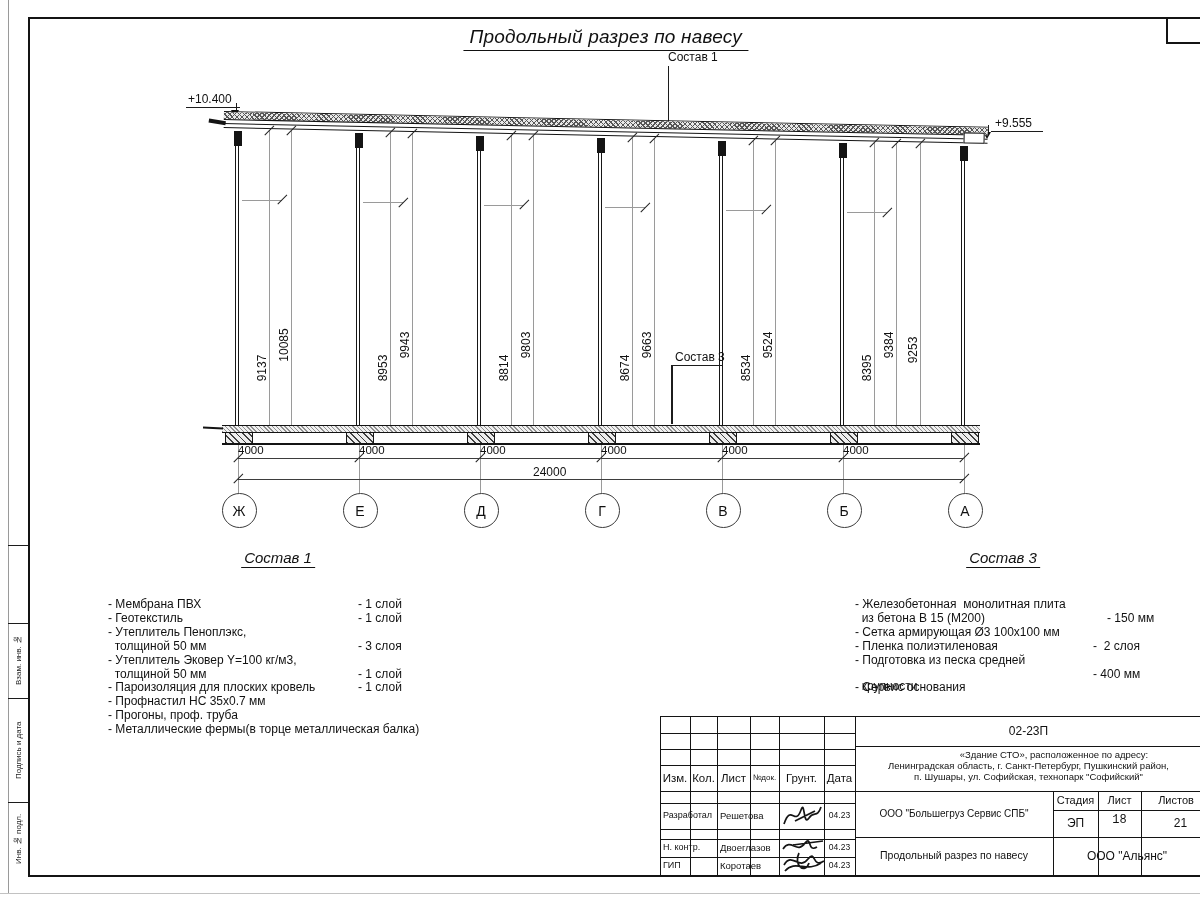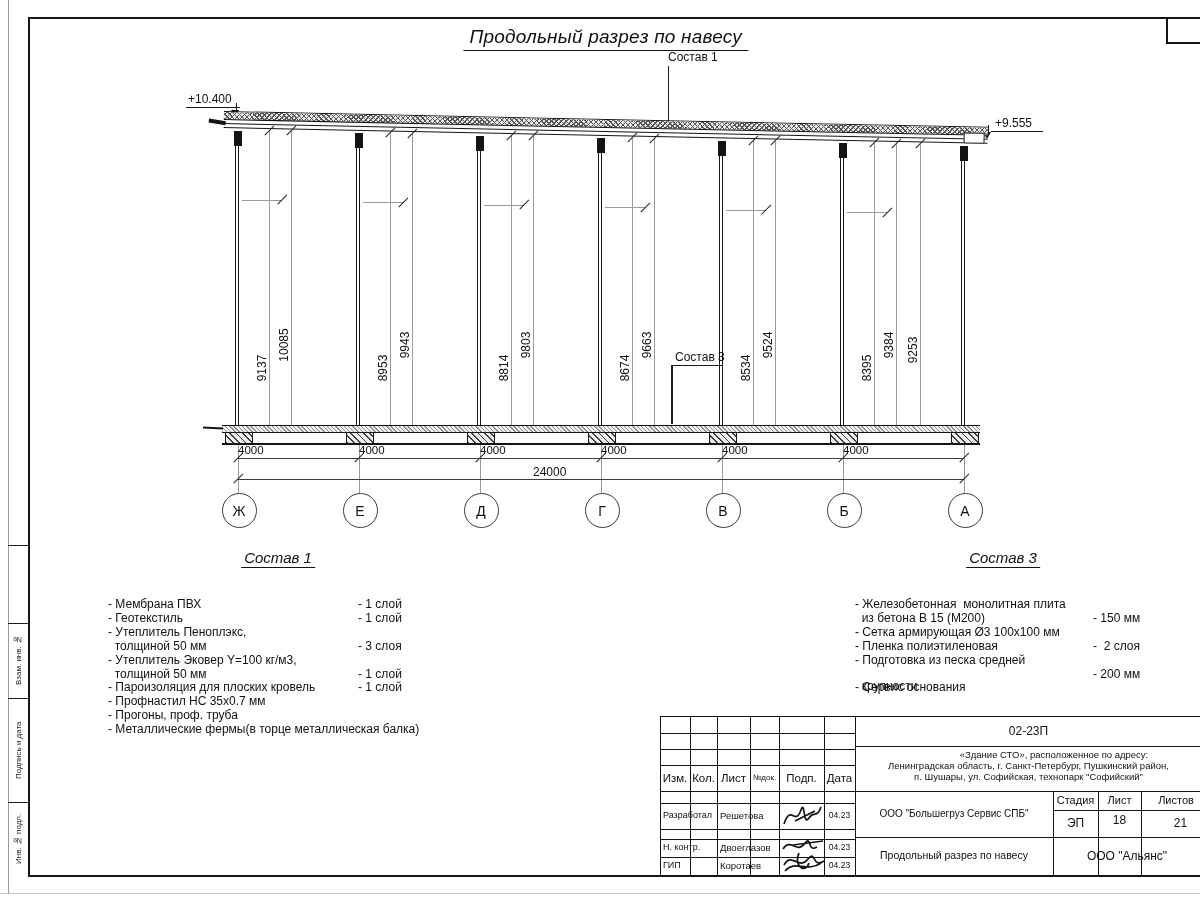--- a/index.html
+++ b/index.html
@@ -218,41 +218,41 @@
     <div class="legend-qty" style="left:250px;top:83.4px;">- 1 слой</div>
     <div class="legend-row" style="left:0;top:97.3px;">- Профнастил НС 35х0.7 мм</div>
     <div class="legend-row" style="left:0;top:111.2px;">- Прогоны, проф. труба</div>
     <div class="legend-row" style="left:0;top:125.10000000000001px;">- Металлические фермы(в торце металлическая балка)</div>
   </div>
 
 <div class="legend-title" style="left:1003px;top:549px;">Состав 3</div>
 <div id="legend3" class="abs" style="left:855px;top:597px;width:330px;">
     <div class="legend-row" style="left:0;top:0px;">- Железобетонная  монолитная плита</div>
     <div class="legend-row" style="left:0;top:13.9px;">  из бетона В 15 (М200)</div>
-    <div class="legend-qty" style="left:238px;top:13.9px;">- 150 мм</div>
+    <div class="legend-qty" style="left:252px;top:13.9px;">- 150 мм</div>
     <div class="legend-row" style="left:0;top:27.8px;">- Сетка армирующая Ø3 100х100 мм</div>
     <div class="legend-row" style="left:0;top:41.7px;">- Пленка полиэтиленовая</div>
     <div class="legend-qty" style="left:238px;top:41.7px;">-  2 слоя</div>
     <div class="legend-row" style="left:0;top:55.6px;">- Подготовка из песка средней</div>
     <div class="legend-row" style="left:0;top:69.5px;margin-top:12px;">  крупности</div>
-    <div class="legend-qty" style="left:238px;top:69.5px;">- 200 мм</div>
+    <div class="legend-qty" style="left:238px;top:69.5px;">- 400 мм</div>
     <div class="legend-row" style="left:0;top:83.4px;">- Сервис основания</div>
   </div>
 
 <div class="tb-text" style="left:857px;top:717px;width:343px;height:28px;font-size:12px;">02-23П</div>
 <div class="tb-text" style="left:857px;top:750px;width:394px;height:11px;font-size:9.5px;">«Здание СТО», расположенное по адресу:</div>
 <div class="tb-text" style="left:857px;top:761px;width:343px;height:11px;font-size:9.5px;">Ленинградская область, г. Санкт-Петербург, Пушкинский район,</div>
 <div class="tb-text" style="left:857px;top:772px;width:343px;height:11px;font-size:9.5px;">п. Шушары, ул. Софийская, технопарк "Софийский"</div>
 <div class="tb-text" style="left:857px;top:793px;width:194px;height:42px;font-size:10px;">ООО "Большегруз Сервис СПБ"</div>
 <div class="tb-text" style="left:857px;top:839px;width:194px;height:34px;font-size:10.5px;">Продольный разрез по навесу</div>
 <div class="tb-text" style="left:1054px;top:792px;width:43px;height:17px;font-size:11px;">Стадия</div>
 <div class="tb-text" style="left:1099px;top:792px;width:41px;height:17px;font-size:11px;">Лист</div>
 <div class="tb-text" style="left:1143px;top:792px;width:66px;height:17px;font-size:11px;">Листов</div>
 <div class="tb-text" style="left:1054px;top:810px;width:43px;height:26px;font-size:12px;">ЭП</div>
-<div class="tb-text" style="left:1099px;top:810px;width:41px;height:20px;font-size:12px;">18</div>
+<div class="tb-text" style="left:1099px;top:810px;width:41px;height:20px;font-size:12px;font-family:Liberation Mono, monospace;">18</div>
 <div class="tb-text" style="left:1143px;top:810px;width:75px;height:26px;font-size:12px;">21</div>
 <div class="tb-text" style="left:1054px;top:839px;width:146px;height:34px;font-size:12px;">ООО "Альянс"</div>
 
 <svg class="abs" style="left:781px;top:797px;" width="42" height="34" viewBox="0 0 42 34">
   <path d="M3,27 C10,6 14,30 20,13 C24,2 22,30 28,21 C33,13 36,22 40,10 M14,24 L34,14" fill="none" stroke="#151515" stroke-width="1.7"></path>
 </svg>
 <svg class="abs" style="left:779px;top:835px;" width="50" height="40" viewBox="0 0 50 40">
   <path d="M4,14 C12,2 18,20 26,8 C33,0 28,18 38,12 M14,10 L44,6" fill="none" stroke="#151515" stroke-width="1.7"></path>
   <path d="M5,30 C13,16 20,36 29,24 C37,14 33,34 45,26 M6,36 C16,24 28,38 42,28 M20,18 C14,30 26,40 30,28" fill="none" stroke="#151515" stroke-width="1.7"></path>
 </svg>
@@ -283,21 +283,21 @@
 <div class="vl" style="left:779px;top:716px;height:159px;background:#141414;"></div>
 <div class="vl" style="left:824px;top:716px;height:159px;background:#141414;"></div>
 <div class="vl" style="left:855px;top:716px;height:159px;background:#141414;"></div>
 <div class="vl" style="left:1053px;top:791px;height:84px;background:#141414;"></div>
 <div class="vl" style="left:1098px;top:791px;height:84px;background:#141414;"></div>
 <div class="vl" style="left:1141px;top:791px;height:84px;background:#141414;"></div>
 <div class="tb-text" style="left:660px;top:765px;width:30px;height:26px;font-size:11.5px;">Изм.</div>
 <div class="tb-text" style="left:690px;top:765px;width:27px;height:26px;font-size:11.5px;">Кол.</div>
 <div class="tb-text" style="left:717px;top:765px;width:33px;height:26px;font-size:11.5px;">Лист</div>
 <div class="tb-text" style="left:750px;top:765px;width:29px;height:26px;font-size:8px;">№док.</div>
-<div class="tb-text" style="left:779px;top:765px;width:45px;height:26px;font-size:11.5px;">Подп.</div>
+<div class="tb-text" style="left:779px;top:765px;width:45px;height:26px;font-size:11.5px;">Грунт.</div>
 <div class="tb-text" style="left:824px;top:765px;width:31px;height:26px;font-size:11.5px;">Дата</div>
 <div class="tb-text tb-left" style="left:663px;top:803px;width:56px;height:26px;font-size:9px;">Разработал</div>
 <div class="tb-text tb-left" style="left:720px;top:803px;width:58px;height:26px;font-size:9.5px;">Решетова</div>
 <div class="tb-text" style="left:824px;top:803px;width:31px;height:26px;font-size:8.5px;">04.23</div>
 <div class="tb-text tb-left" style="left:663px;top:839px;width:56px;height:18px;font-size:9px;">Н. контр.</div>
 <div class="tb-text tb-left" style="left:720px;top:839px;width:58px;height:18px;font-size:9.5px;">Двоеглазов</div>
 <div class="tb-text" style="left:824px;top:839px;width:31px;height:18px;font-size:8.5px;">04.23</div>
 <div class="tb-text tb-left" style="left:663px;top:857px;width:56px;height:18px;font-size:9px;">ГИП</div>
 <div class="tb-text tb-left" style="left:720px;top:857px;width:58px;height:18px;font-size:9.5px;">Коротаев</div>
 <div class="tb-text" style="left:824px;top:857px;width:31px;height:18px;font-size:8.5px;">04.23</div>

